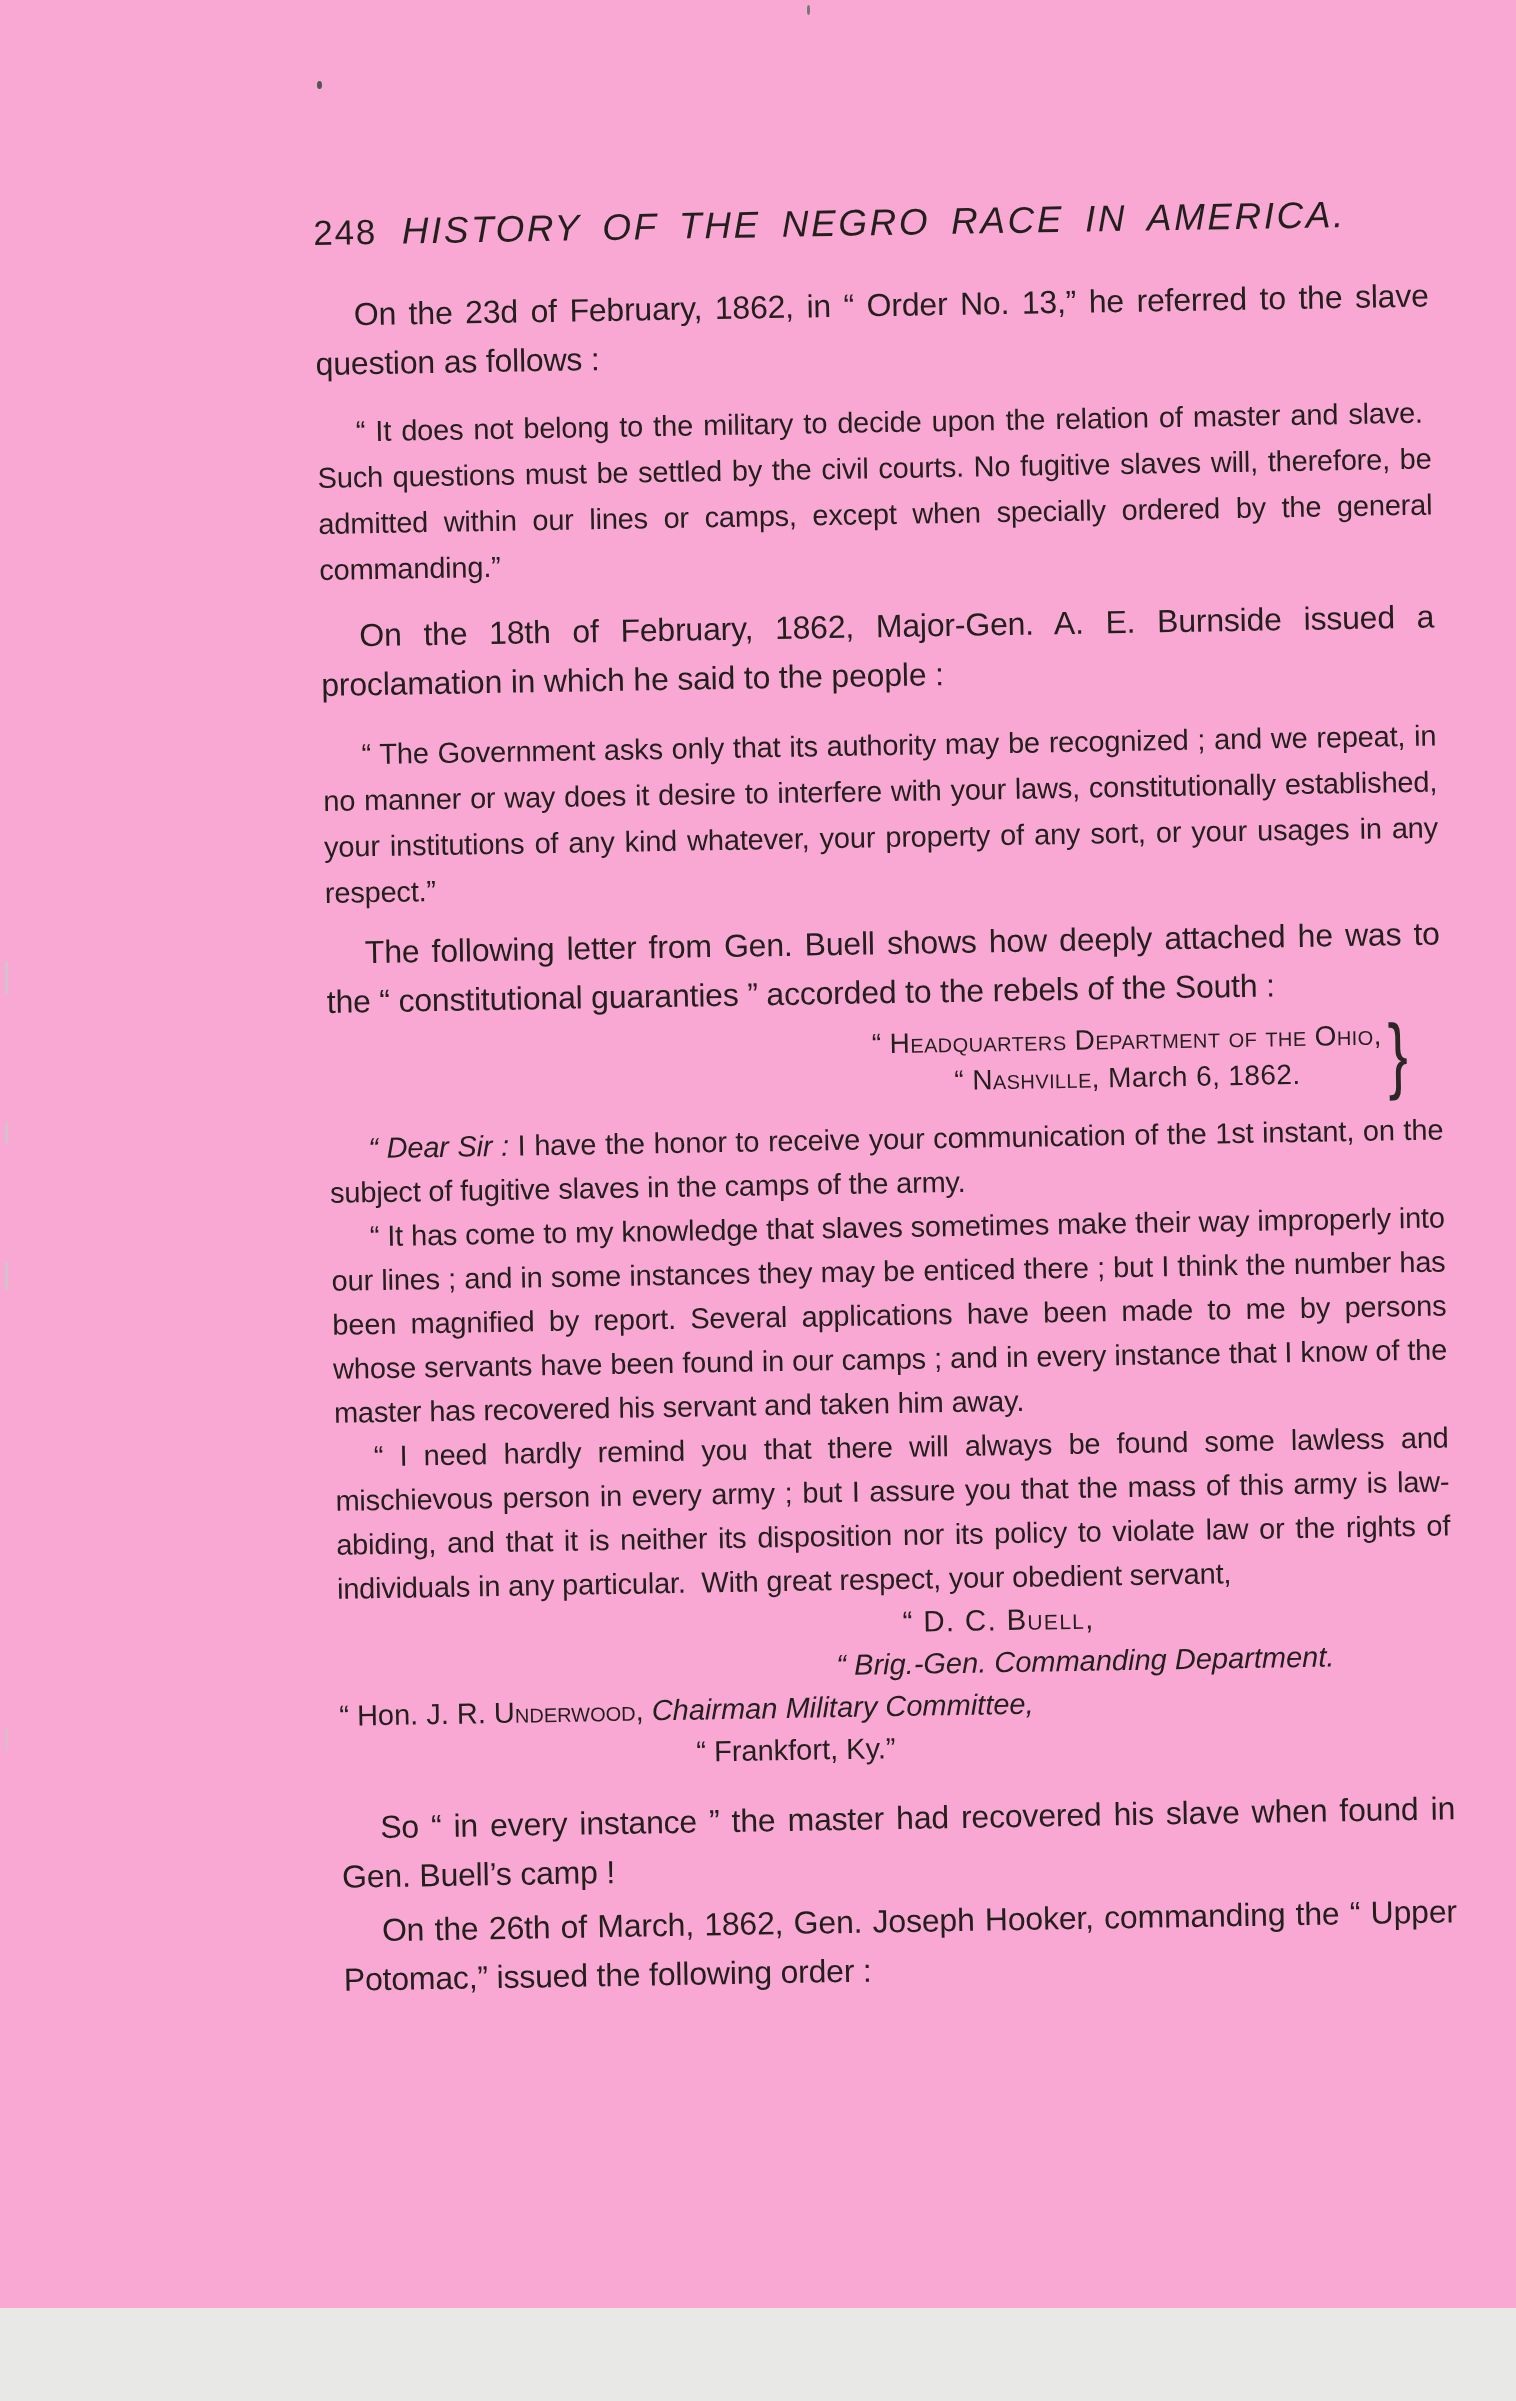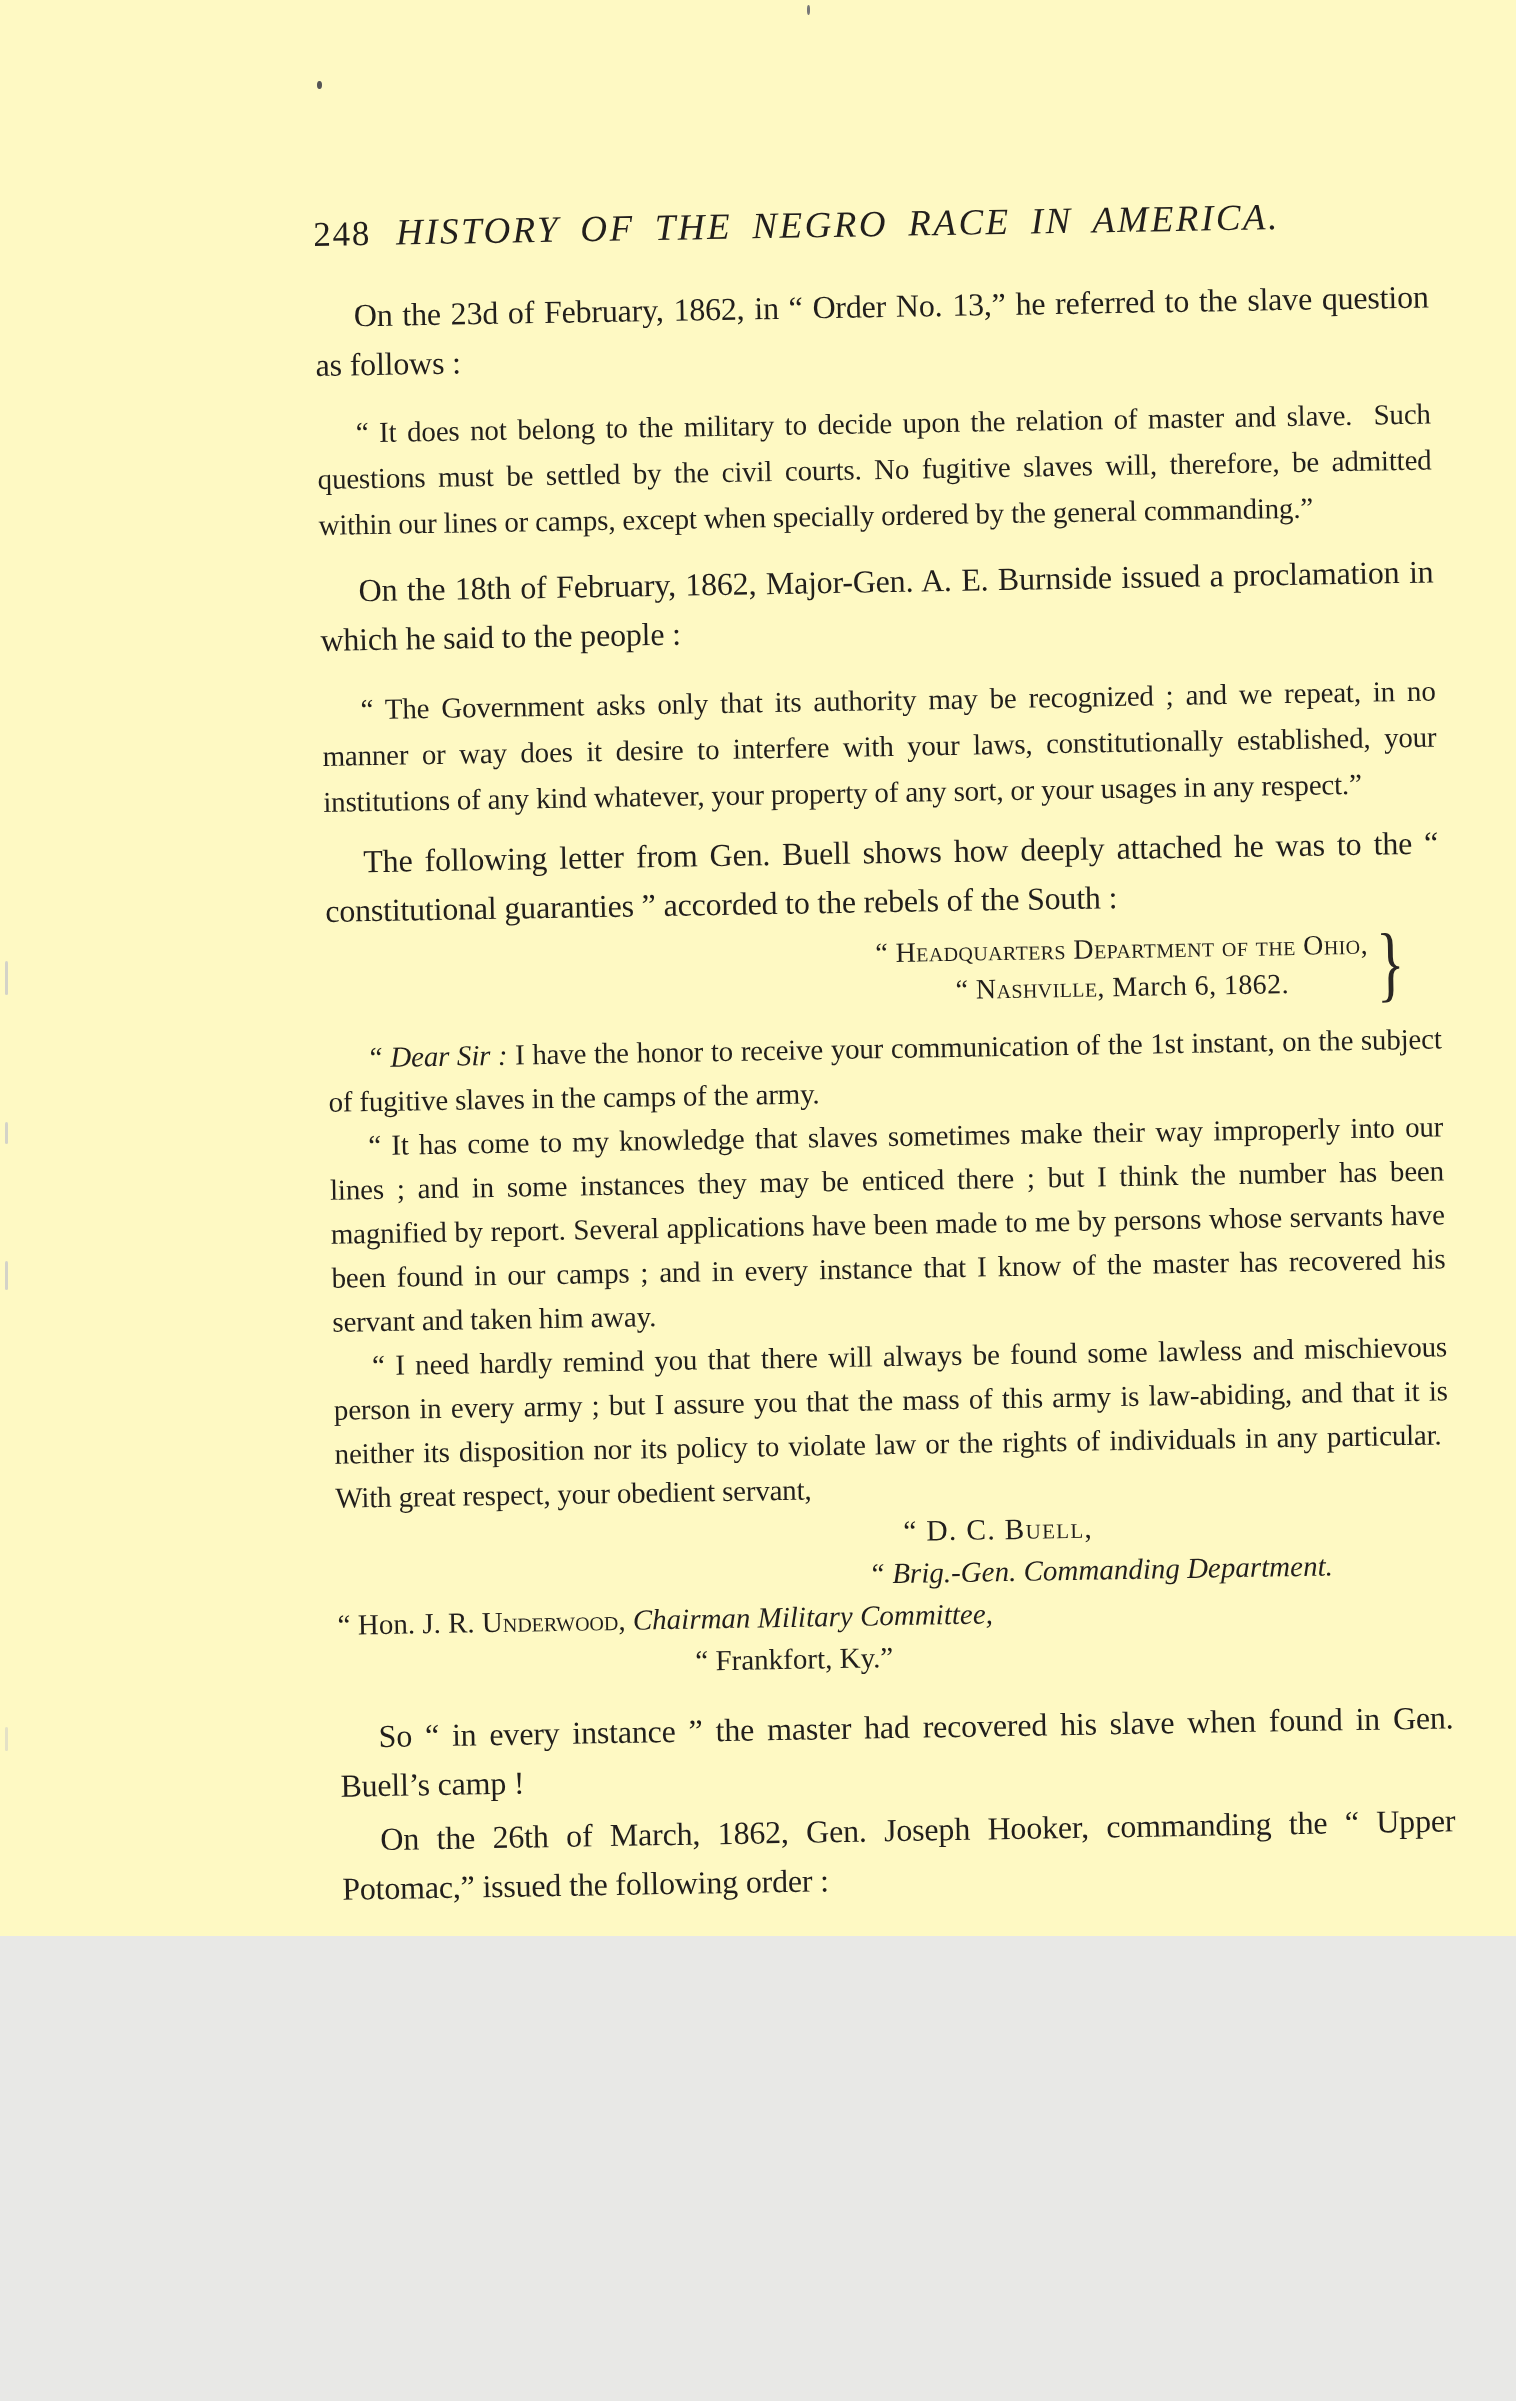--- a/index.html
+++ b/index.html
@@ -1,18 +1,18 @@
 <!DOCTYPE html>
 <html style="font-size:13.5px"><head>
 <meta charset="utf-8">
 <style>
   html,body{margin:0;padding:0;background:#e8e8e6;}
   .page{
-    position:relative;width:1517px;height:1936px;background:#fef9c3;
-    overflow:hidden;font-family:Liberation Serif, serif;color:#221f1c;
+    position:relative;width:1517px;height:2308px;background:#f9a8d4;
+    overflow:hidden;font-family:Liberation Sans, sans-serif;color:#221f1c;
   }
   .content{
     position:absolute;left:313px;top:212px;width:1114px;
     transform:rotate(-1deg);transform-origin:0 0;
   }
   .running-head{display:flex;align-items:baseline;gap:25px;white-space:nowrap;}
   .pagenum{font-size:35px;letter-spacing:1.7px;}
   .booktitle{font-style:italic;font-size:37px;letter-spacing:2.5px;word-spacing:8.4px;}
   p{margin:0;text-align:justify;}
   .body-para{font-size:32px;line-height:49px;letter-spacing:-0.2px;}

